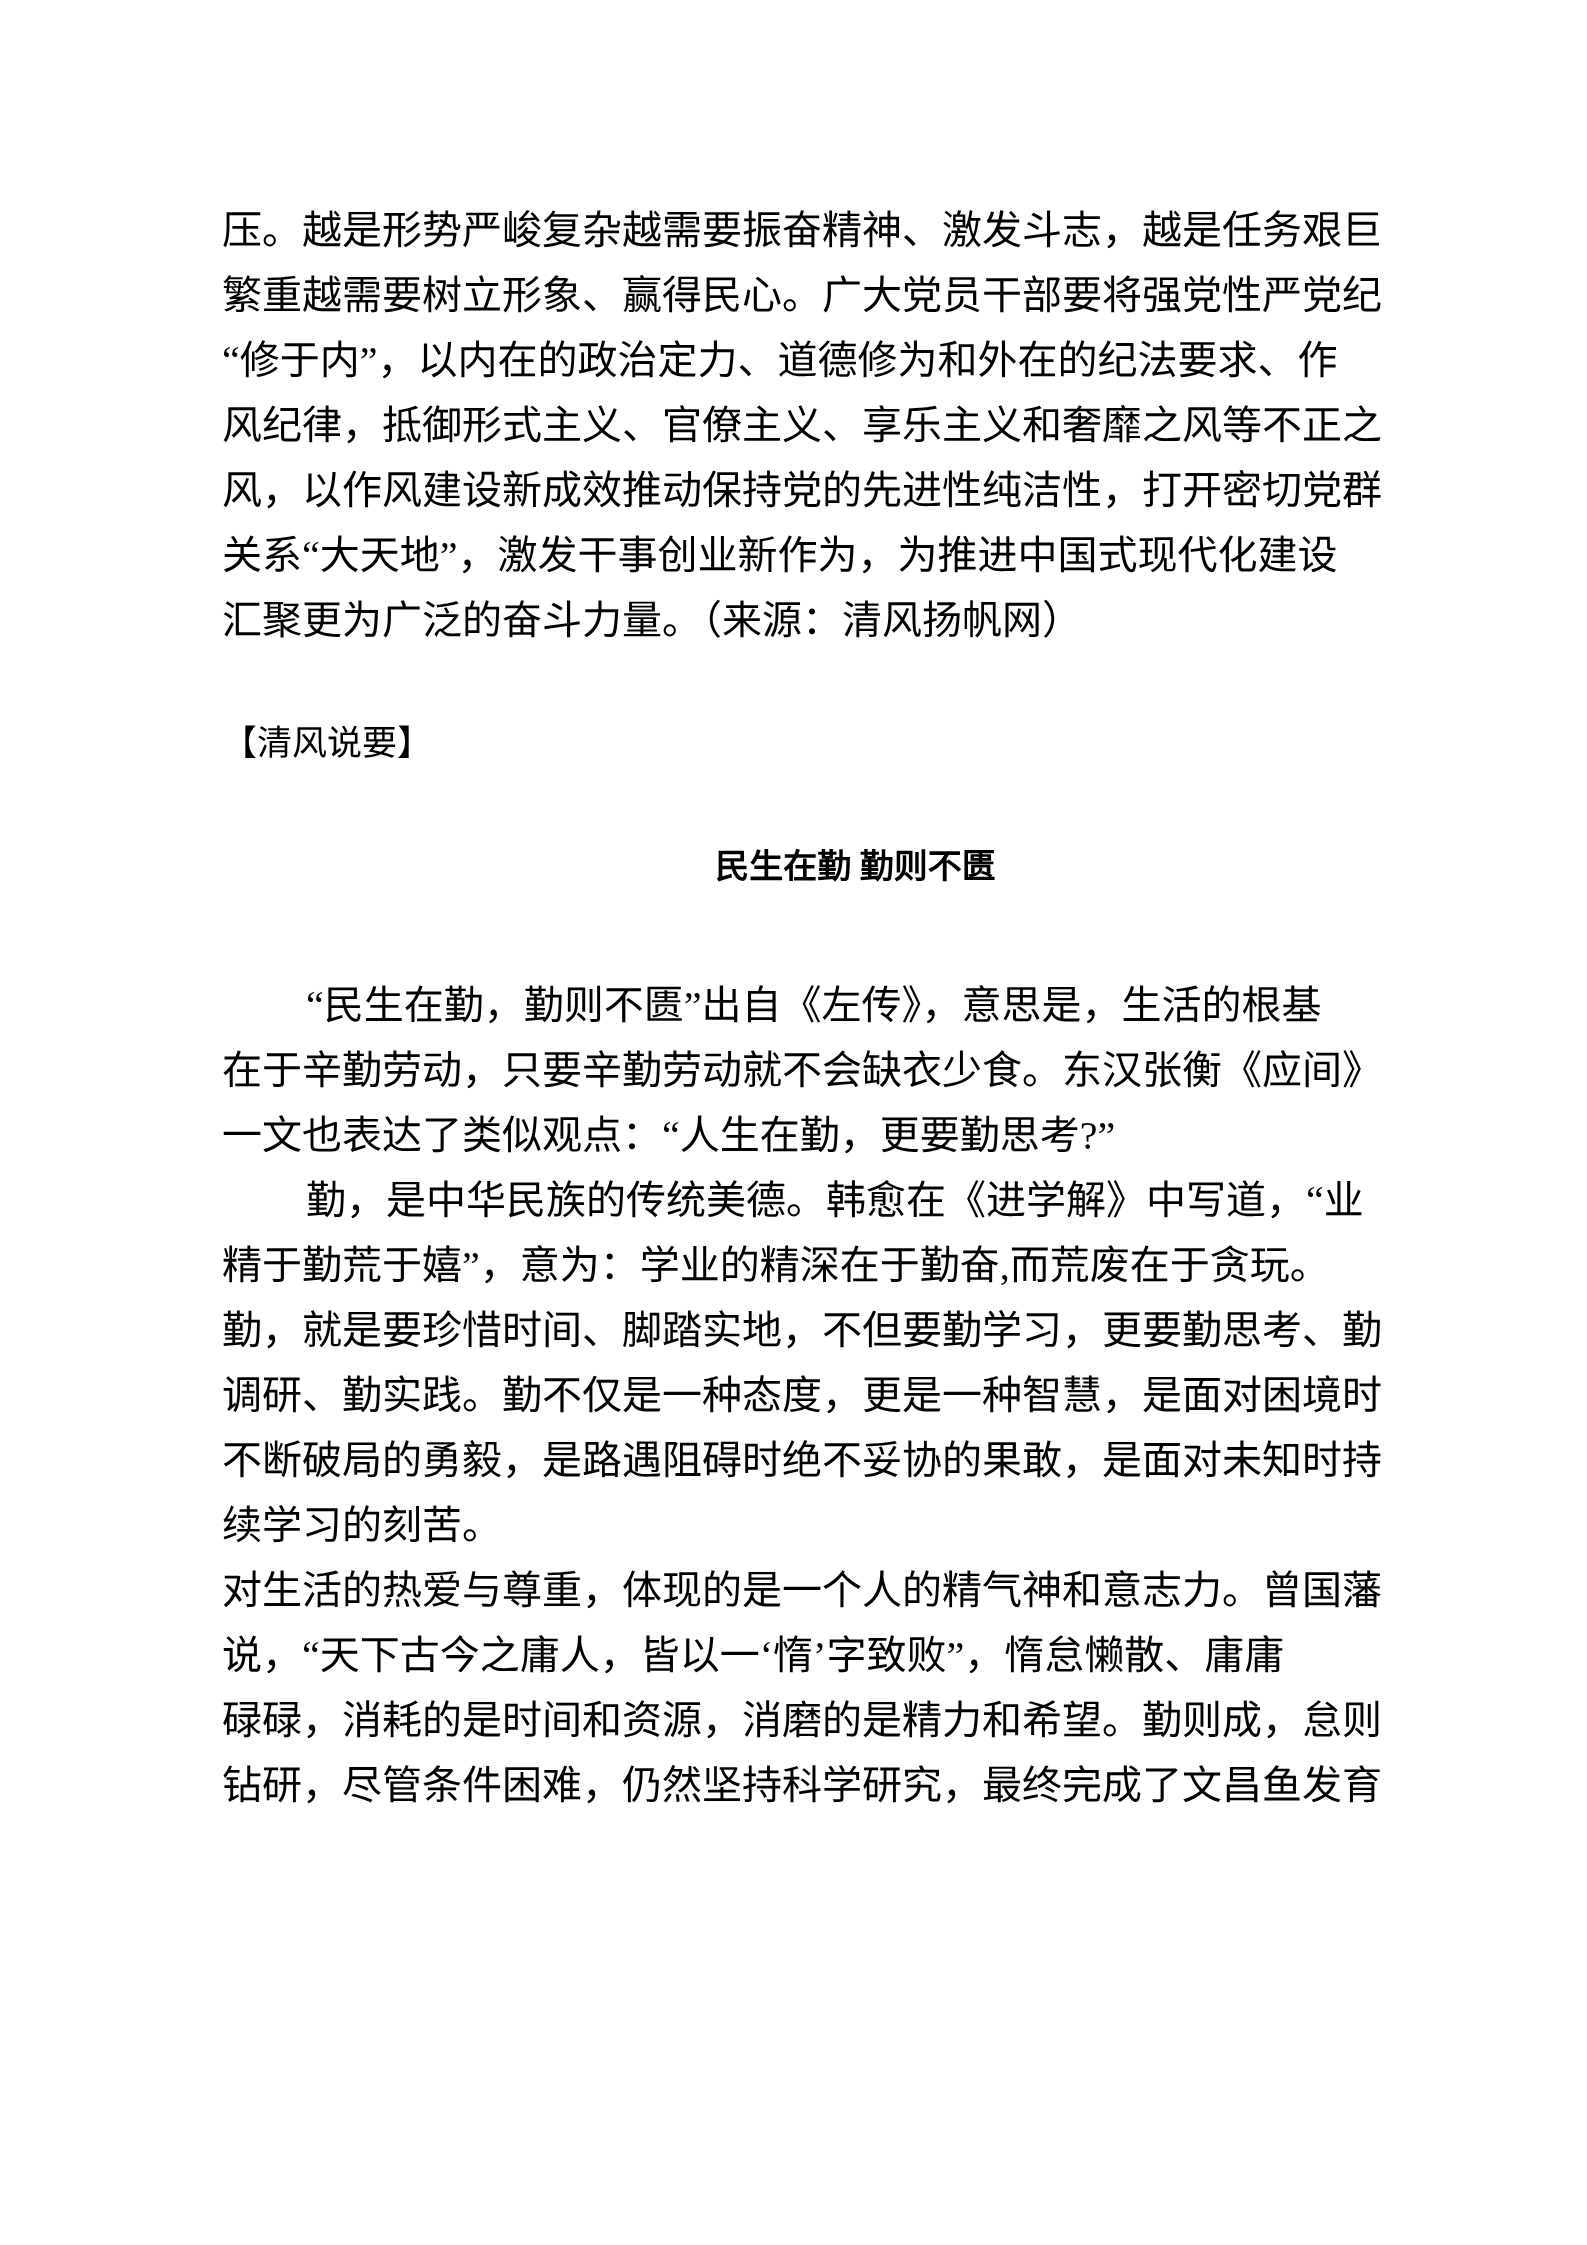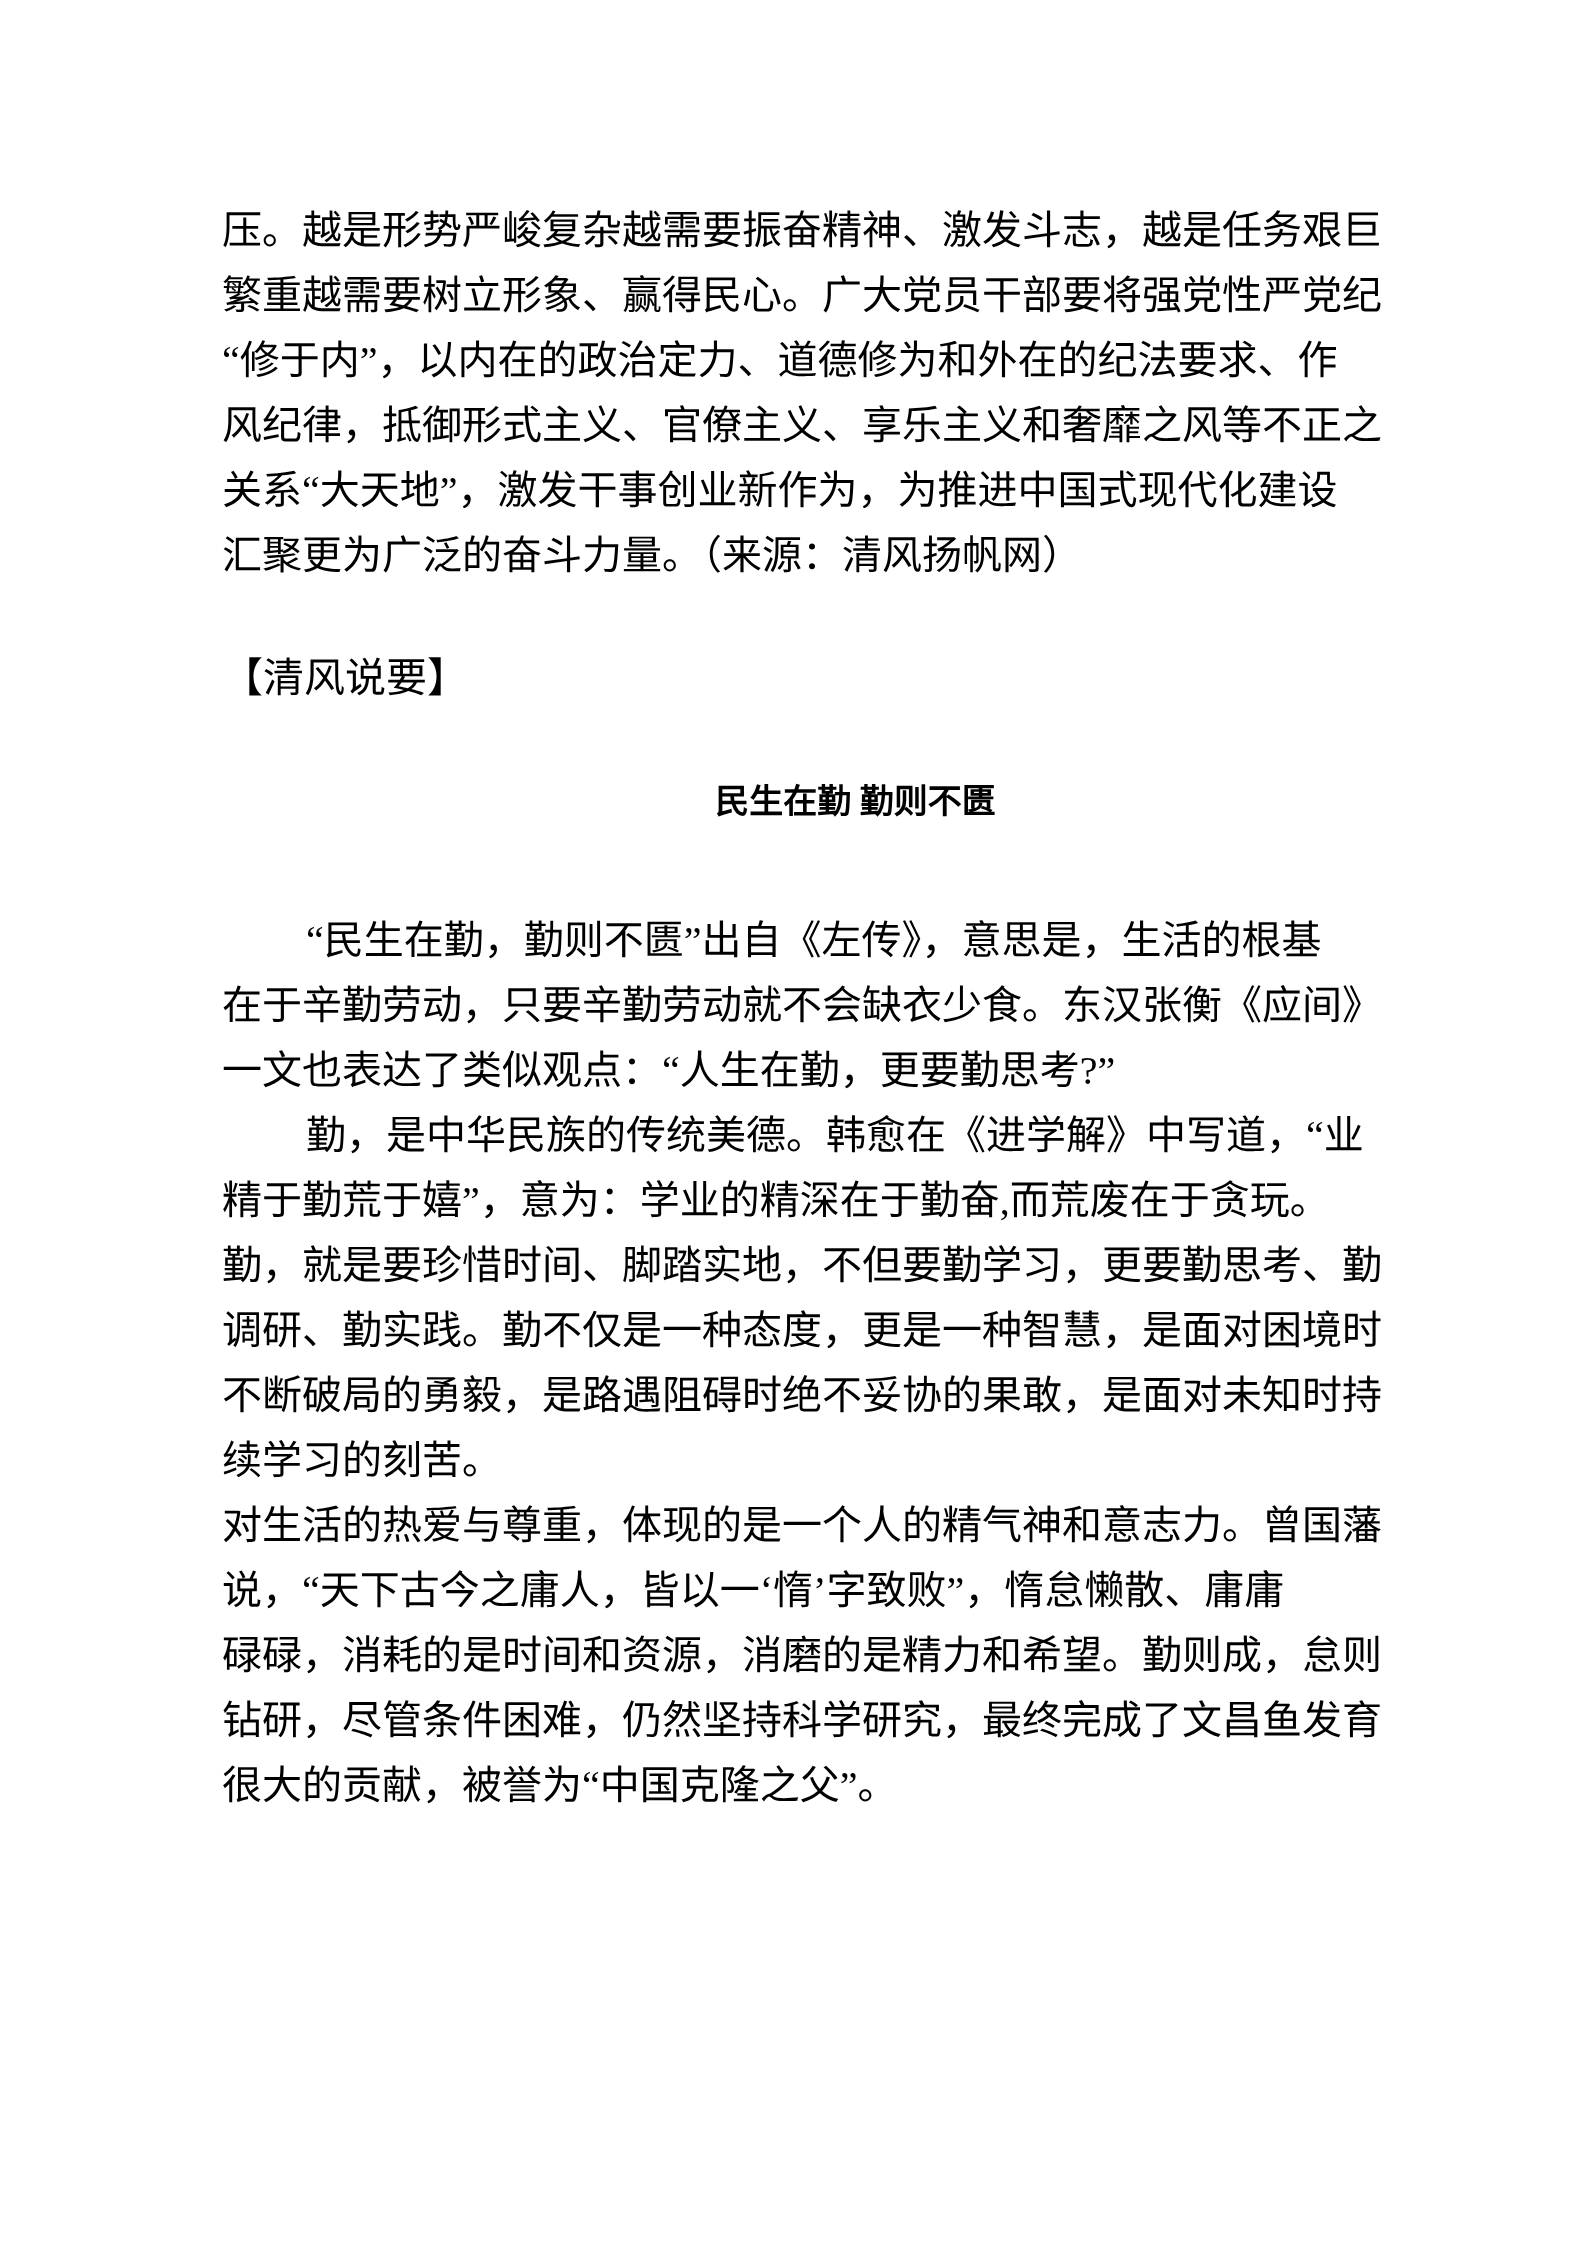--- a/index.html
+++ b/index.html
@@ -21,21 +21,21 @@
   }
   .line {
     font-size: 40px;
     line-height: 65px;
     white-space: nowrap;
     color: #000000;
   }
   .indent { padding-left: 84px; }
   .section-header {
     margin-top: 58px;
-    font-size: 41px;
+    font-size: 35px;
     line-height: 65px;
     white-space: nowrap;
   }
   .article-title {
     margin-top: 56px;
     padding-left: 112px;   
     font-size: 34px;
     line-height: 70px;
     font-weight: bold;
     text-align: center;
@@ -55,20 +55,21 @@
 </head>
 <body>
 
 <div class="page">
   <div class="content">
 
     <div class="line">压。越是形势严峻复杂越需要振奋精神、激发斗志，越是任务艰巨</div>
     <div class="line">繁重越需要树立形象、赢得民心。广大党员干部要将强党性严党纪</div>
     <div class="line">“修于内”，以内在的政治定力、道德修为和外在的纪法要求、作</div>
     <div class="line">风纪律，抵御形式主义、官僚主义、享乐主义和奢靡之风等不正之</div>
+    <div class="line">风，以作风建设新成效推动保持党的先进性纯洁性，打开密切党群</div>
     <div class="line">关系“大天地”，激发干事创业新作为，为推进中国式现代化建设</div>
     <div class="line">汇聚更为广泛的奋斗力量。（来源：清风扬帆网）</div>
 
     <div class="section-header">【清风说要】</div>
 
     <div class="article-title">民生在勤 勤则不匮</div>
 
     <div class="line indent para-first">“民生在勤，勤则不匮”出自《左传》，意思是，生活的根基</div>
     <div class="line">在于辛勤劳动，只要辛勤劳动就不会缺衣少食。东汉张衡《应间》</div>
     <div class="line">一文也表达了类似观点：“人生在勤，更要勤思考?”</div>

